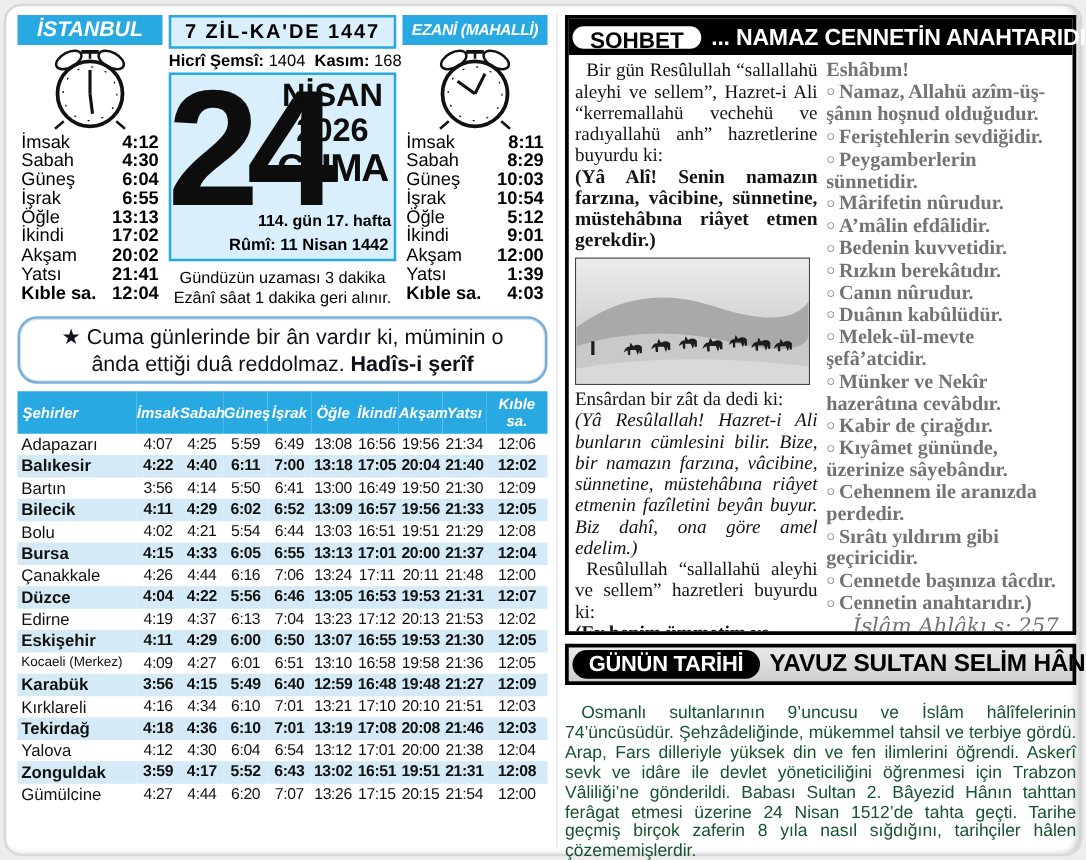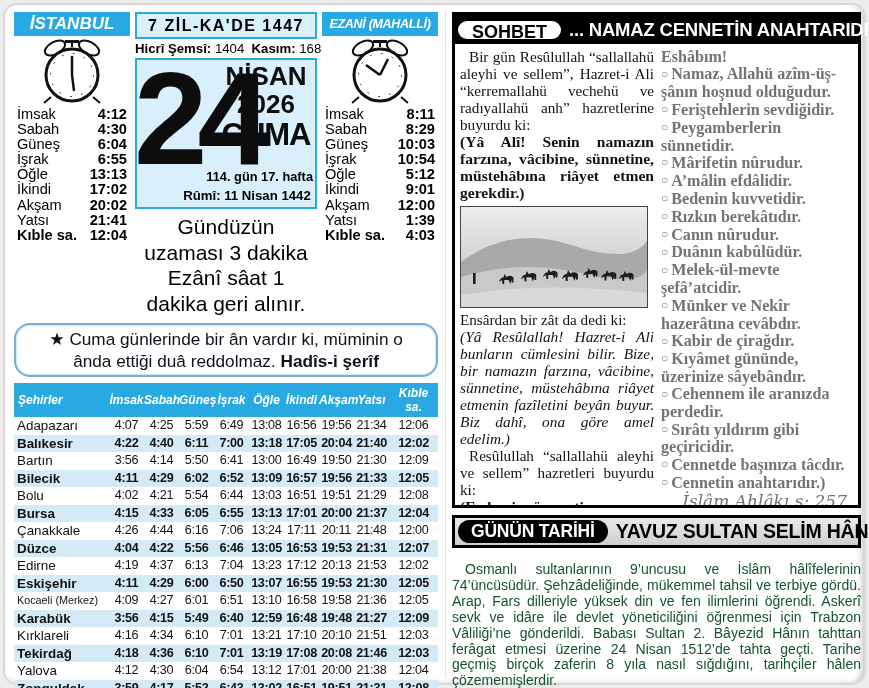--- a/index.html
+++ b/index.html
@@ -19,21 +19,21 @@
   .hicri-line{text-align:center;font-size:13.2px;margin-top:2px;white-space:nowrap;}
   .hicri-line b{font-weight:bold;}
   .date-box{border:2px solid var(--cyan);background:var(--lightblue);height:147px;position:relative;margin-top:2px;overflow:hidden;}
   .big-day{position:absolute;left:-3px;top:-19px;font-size:132px;font-weight:bold;letter-spacing:-10px;line-height:1.18;color:#0d0d0d;}
   .date-right{position:absolute;right:1px;top:3px;width:96px;text-align:center;color:#0d0d0d;}
   .month{font-size:26px;font-weight:bold;line-height:1.05;}
   .year{font-size:26px;font-weight:bold;line-height:1.1;}
   .weekday{font-size:31px;font-weight:bold;letter-spacing:-1px;line-height:1.05;}
   .gun-hafta{position:absolute;right:2px;bottom:23px;width:118px;text-align:right;font-size:12.8px;font-weight:bold;}
   .rumi{position:absolute;right:2px;bottom:4px;width:132px;text-align:center;font-size:13.2px;font-weight:bold;}
-  .note{text-align:center;font-size:21px;line-height:1.22;margin-top:5px;}
+  .note{text-align:center;font-size:13px;line-height:1.22;margin-top:5px;}
   .clock{margin-top:2px;}
   .times{width:100%;font-size:14.6px;margin-top:1px;}
   .time-row{display:flex;justify-content:space-between;line-height:15.1px;padding:0 3px;}
   .time-row .tv{font-weight:bold;}
   .time-row.bold .tl{font-weight:bold;}
   .hadith{border:2px solid #79aed6;border-radius:16px;margin-top:7px;padding:3px 14px;text-align:center;font-size:17.2px;line-height:1.28;color:#10101c;box-shadow:0 0 0 1px #d3e6f4 inset;}
   .hadith b{font-weight:bold;margin-top:35px;}
   table.cities{width:100%;border-collapse:collapse;margin-top:6px;table-layout:fixed;}
   table.cities th{background:var(--cyan);color:#fff;font-size:12px;font-weight:bold;padding:3px 0;text-align:center;font-style:italic;}
   table.cities th:first-child{text-align:left;padding-left:4px;}

